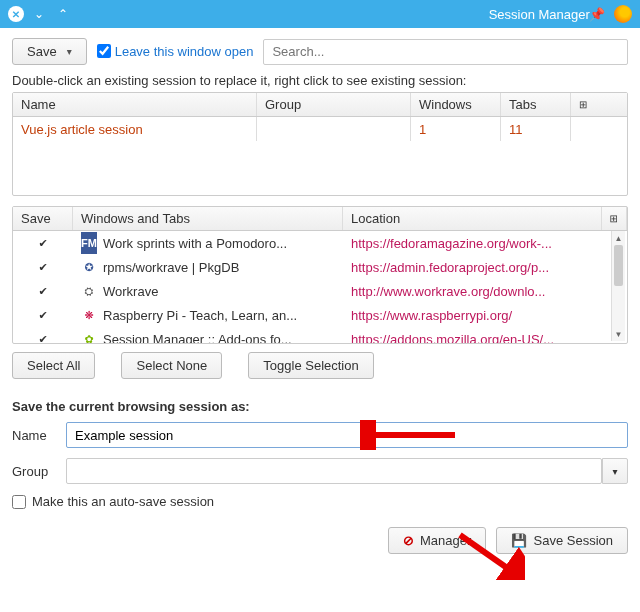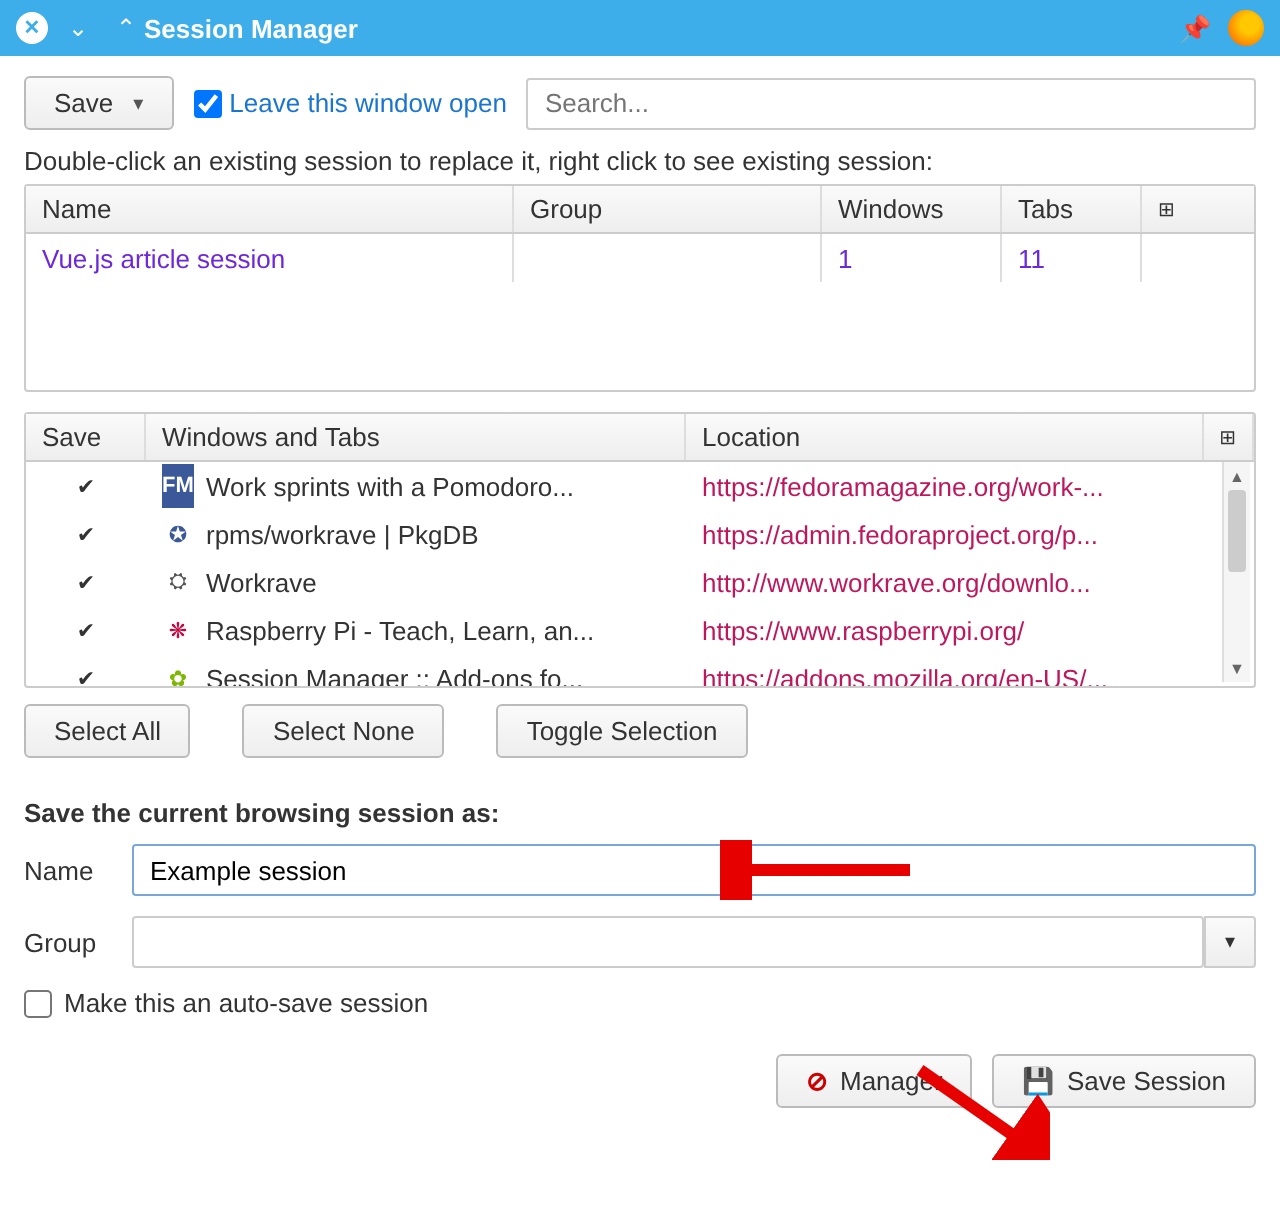--- a/index.html
+++ b/index.html
@@ -1,45 +1,45 @@
 <!DOCTYPE html>
 <html><head>
 <meta charset="utf-8">
 <style>
   * { box-sizing: border-box; margin: 0; padding: 0; font-family: 'Segoe UI', 'Liberation Sans', Arial, sans-serif; }
   body { width: 640px; height: 612px; background: #fff; font-size: 13px; color: #333; position: relative; overflow: hidden; }
   .titlebar { height: 28px; background: linear-gradient(#3daee9, #3daee9); display: flex; align-items: center; color: #fff; padding: 0 8px; font-size: 13px; }
   .tb-left { display: flex; align-items: center; gap: 6px; }
   .tb-btn { width: 18px; height: 18px; display: inline-flex; align-items: center; justify-content: center; color: #fff; font-size: 12px; cursor: pointer; }
   .tb-close { background: #fff; color: #3daee9; border-radius: 50%; width: 16px; height: 16px; font-size: 10px; font-weight: bold; }
-  .tb-title { flex: 1; text-align: left; font-weight: 700; }
+  .tb-title { flex: 1; text-align: right; font-weight: 400; }
   .tb-right { display: flex; align-items: center; gap: 8px; }
   .pin-icon { color: #fff; font-size: 13px; }
   .ff-icon { width: 18px; height: 18px; background: radial-gradient(circle at 60% 40%, #ffc800 30%, #ff9500 60%, #e25822 100%); border-radius: 50%; }
   .content { padding: 10px 12px 10px 12px; }
   .row1 { display: flex; align-items: center; gap: 10px; margin-bottom: 8px; }
   .btn { display: inline-flex; align-items: center; justify-content: center; gap: 6px; padding: 5px 14px; border: 1px solid #bbb; border-radius: 3px; background: linear-gradient(#fafafa, #eee); cursor: pointer; font-size: 13px; }
   .chev { font-size: 10px; color: #555; margin-left: 4px; }
-  .chk { display: flex; align-items: flex-end; gap: 4px; }
+  .chk { display: flex; align-items: flex-start; gap: 4px; }
   .chk input { width: 14px; height: 14px; cursor: pointer; }
   .chk label { color: #1a75d1; cursor: pointer; }
   .search { flex: 1; height: 26px; border: 1px solid #ccc; border-radius: 2px; padding: 0 8px; font-size: 13px; }
   .instr { color: #333; margin-bottom: 4px; }
   .sessions { border: 1px solid #ccc; border-radius: 2px; margin-bottom: 10px; }
   .sess-head, .sess-row { display: flex; align-items: center; height: 24px; }
   .sess-head { background: linear-gradient(#fafafa, #eee); border-bottom: 1px solid #ccc; }
   .sess-head > div, .sess-row > div { padding: 0 8px; border-right: 1px solid #ddd; height: 100%; display: flex; align-items: center; }
   .sess-head > div:last-child, .sess-row > div:last-child { border-right: none; }
   .col-name { flex: 0 0 244px; }
   .col-group { flex: 0 0 154px; }
   .col-win { flex: 0 0 90px; }
   .col-tab { flex: 0 0 70px; }
   .col-pick { flex: 0 0 24px; justify-content: center; font-size: 10px; }
   .sess-body { height: 78px; overflow-y: auto; }
-  .sess-row { color: #6d28d9; cursor: pointer; }
+  .sess-row { color: #c2410c; cursor: pointer; }
   .sess-row .col-group { color: #333; }
   .tabslist { border: 1px solid #ccc; border-radius: 2px; margin-bottom: 8px; position: relative; }
   .tabs-head, .tabs-row { display: flex; align-items: center; height: 24px; }
   .tabs-head { background: linear-gradient(#fafafa, #eee); border-bottom: 1px solid #ccc; }
   .tabs-head > div { padding: 0 8px; border-right: 1px solid #ddd; height: 100%; display: flex; align-items: center; }
   .col-save { flex: 0 0 60px; }
   .col-wt { flex: 0 0 270px; }
   .col-loc { flex: 1; }
   .col-sb { flex: 0 0 20px; justify-content: center; }
   .tabs-body { max-height: 112px; overflow: hidden; position: relative; }

